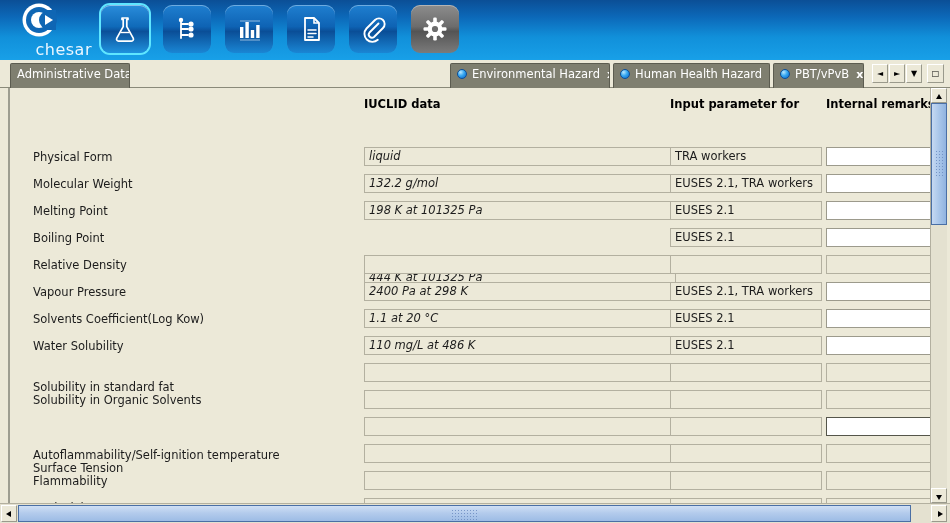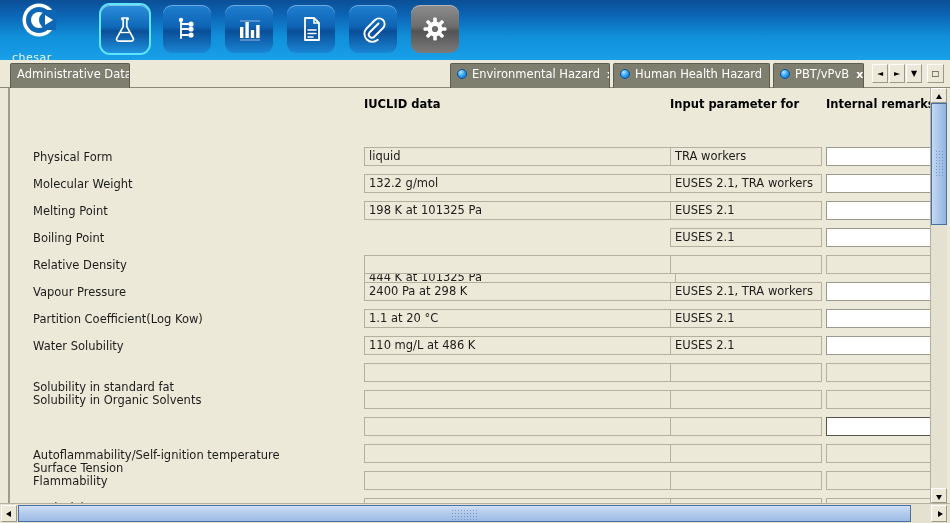--- a/index.html
+++ b/index.html
@@ -21,24 +21,24 @@
   }
   #logo {
     position: absolute; left: 8px; top: 0;
     width: 86px; height: 60px;
   }
   #logo .mark {
     position: absolute; left: 10px; top: 2px;
     width: 46px; height: 40px;
   }
   #logo .wordmark {
-    position: absolute; left: 4px; top: 51px;
+    position: absolute; left: 4px; top: 40px;
     width: 80px;
-    text-align: left;
-    font-size: 11px;
+    text-align: right;
+    font-size: 16px;
     color: #eaf6ff;
     letter-spacing: .5px;
     font-family: "DejaVu Sans", "Liberation Sans", sans-serif;
   }
   .tbtn {
     position: absolute; top: 5px;
     width: 48px; height: 48px;
     border-radius: 9px;
     background: linear-gradient(to bottom, #1f7fd0 0%, #0e63b4 45%, #0a4e97 55%, #1a86d4 100%);
     box-shadow: inset 0 1px 0 rgba(255,255,255,.35);
@@ -135,21 +135,21 @@
     background: #ece9d8;
     font-size: 11.5px;
     color: #1c1c1c;
     line-height: 17px;
     padding: 0 4px;
     white-space: nowrap;
     overflow: hidden;
   }
   .fld.edit { background: #ffffff; border-color: #9c9a8c; }
   .fld.focusfld { background: #ffffff; border: 1px solid #55554a; }
-  .fld.c1 { left: 364px; width: 312px; }
+  .fld.c1 { left: 364px; width: 312px; font-style: italic; }
   .fld.c2 { left: 670px; width: 152px; }
   .fld.c3 { left: 826px; width: 105px; }
 
   
   #vbar {
     position: absolute; left: 930px; top: 88px;
     width: 17px; height: 415px;
     background: #e4e1d0;
     border-left: 1px solid #b3b0a0;
   }
@@ -347,21 +347,21 @@
       <div class="fld c2" style="top: 140px;">EUSES 2.1</div>
       <div class="fld c3 edit" style="top: 140px;"></div>
       <div class="rowlabel" style="top: 169px;">Relative Density</div>
       <div class="fld c1" style="top: 167px;"></div>
       <div class="fld c2" style="top: 167px;"></div>
       <div class="fld c3" style="top: 167px;"></div>
       <div class="rowlabel" style="top: 196px;">Vapour Pressure</div>
       <div class="fld c1" style="top: 194px;">2400 Pa at 298 K</div>
       <div class="fld c2" style="top: 194px;">EUSES 2.1, TRA workers</div>
       <div class="fld c3 edit" style="top: 194px;"></div>
-      <div class="rowlabel" style="top: 223px;">Partition Coefficient(Log Kow)</div>
+      <div class="rowlabel" style="top: 223px;">Solvents Coefficient(Log Kow)</div>
       <div class="fld c1" style="top: 221px;">1.1 at 20 °C</div>
       <div class="fld c2" style="top: 221px;">EUSES 2.1</div>
       <div class="fld c3 edit" style="top: 221px;"></div>
       <div class="rowlabel" style="top: 250px;">Water Solubility</div>
       <div class="fld c1" style="top: 248px;">110 mg/L at 486 K</div>
       <div class="fld c2" style="top: 248px;">EUSES 2.1</div>
       <div class="fld c3 edit" style="top: 248px;"></div>
       <div class="rowlabel" style="top: 291px;">Solubility in standard fat</div>
       <div class="fld c1" style="top: 275px;"></div>
       <div class="fld c2" style="top: 275px;"></div>

